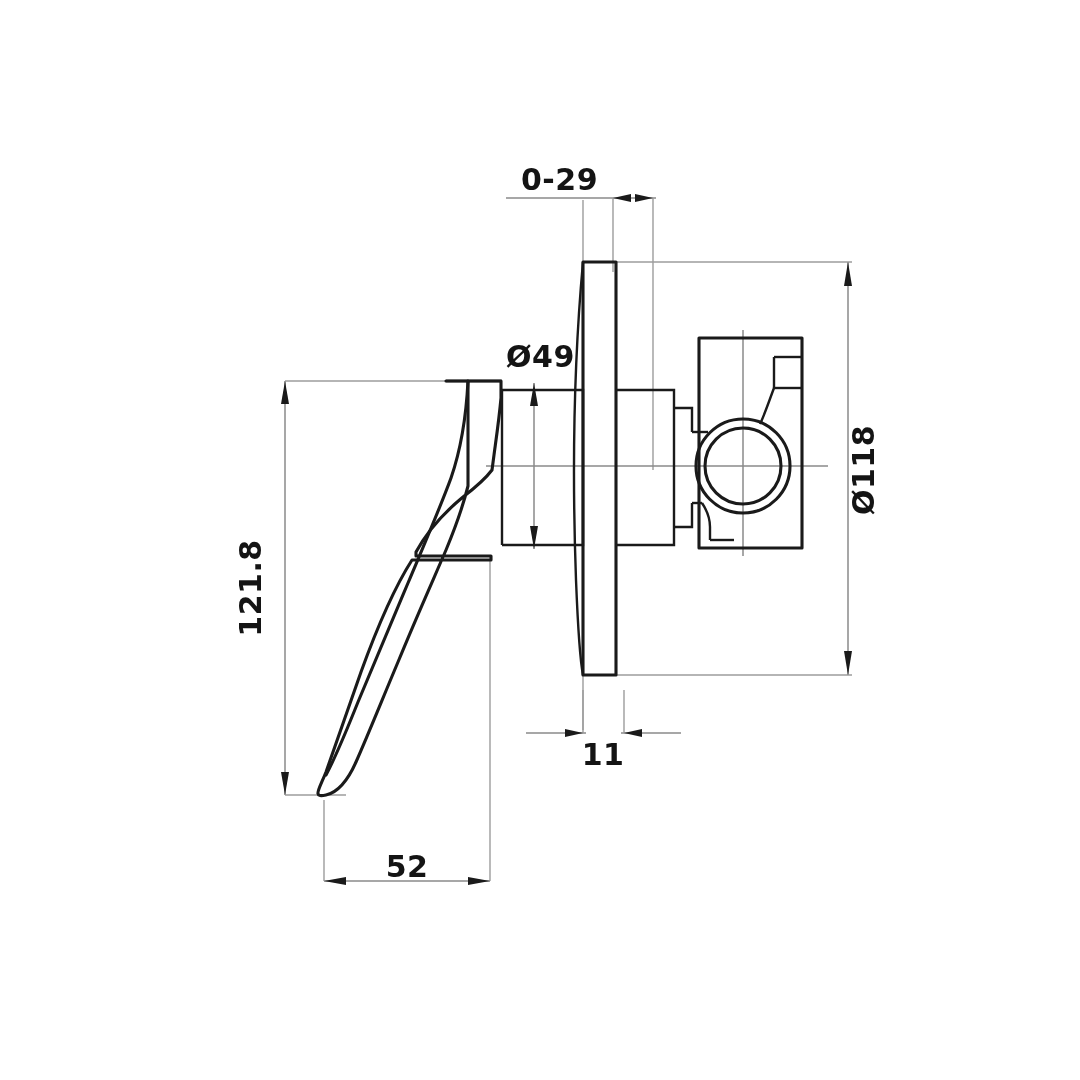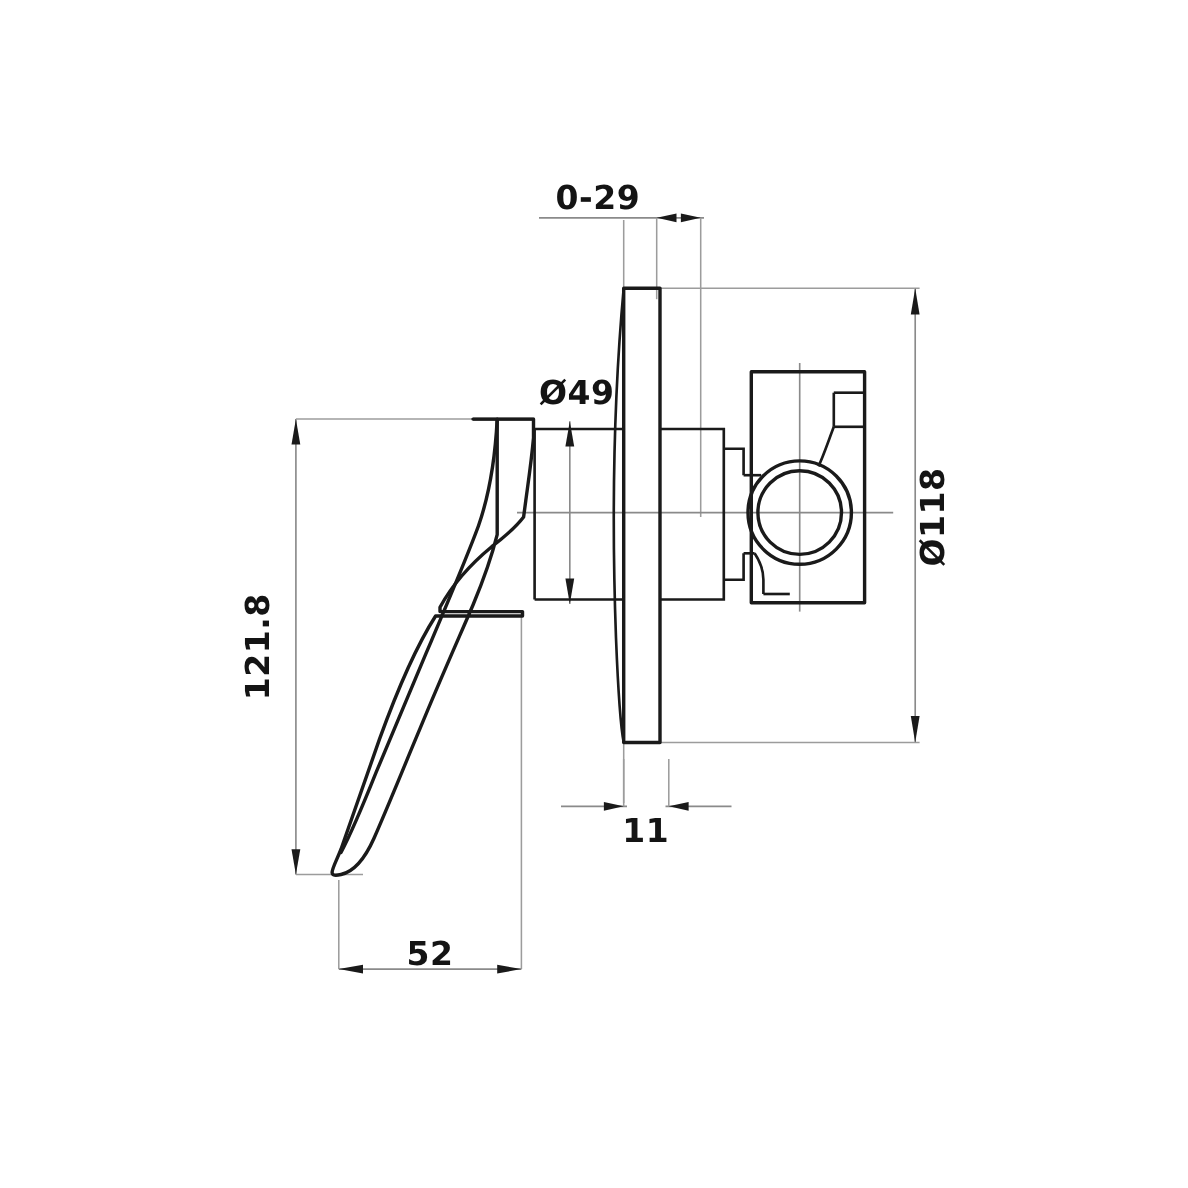--- a/index.html
+++ b/index.html
@@ -11,20 +11,21 @@
     width: 1080px;
     height: 1080px;
     font-family: "DejaVu Sans", "Liberation Sans", sans-serif;
     overflow: hidden;
   }
   #drawing-root {
     position: relative;
     width: 940px;
     height: 1080px;
     background: #ffffff;
+    margin-left: 16px;
   }
   svg.tech-drawing {
     display: block;
     width: 1080px;
     height: 1080px;
   }
   .outline {
     fill: none;
     stroke: #1a1a1a;
     stroke-width: 3.1;

